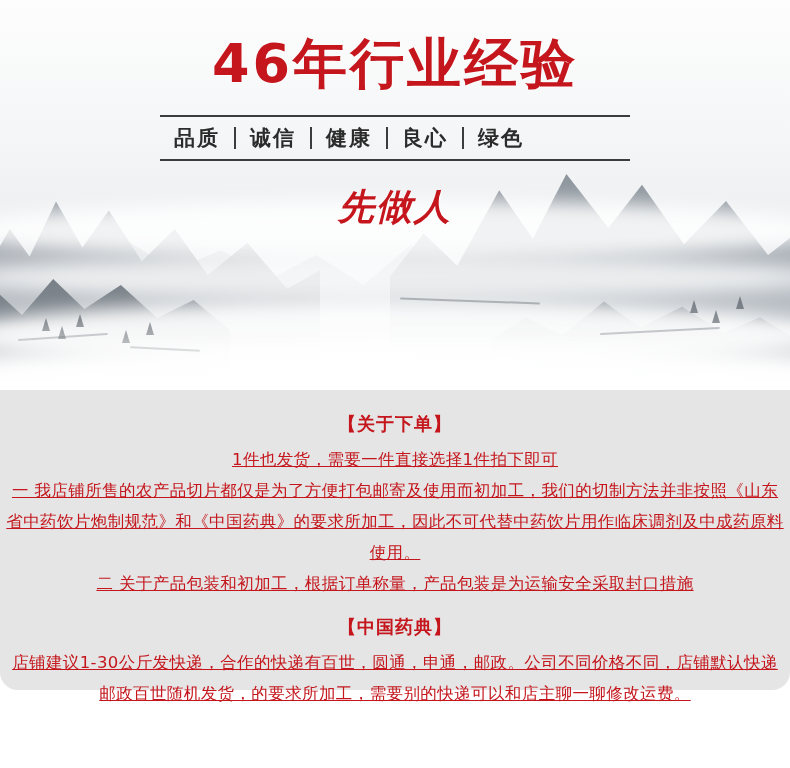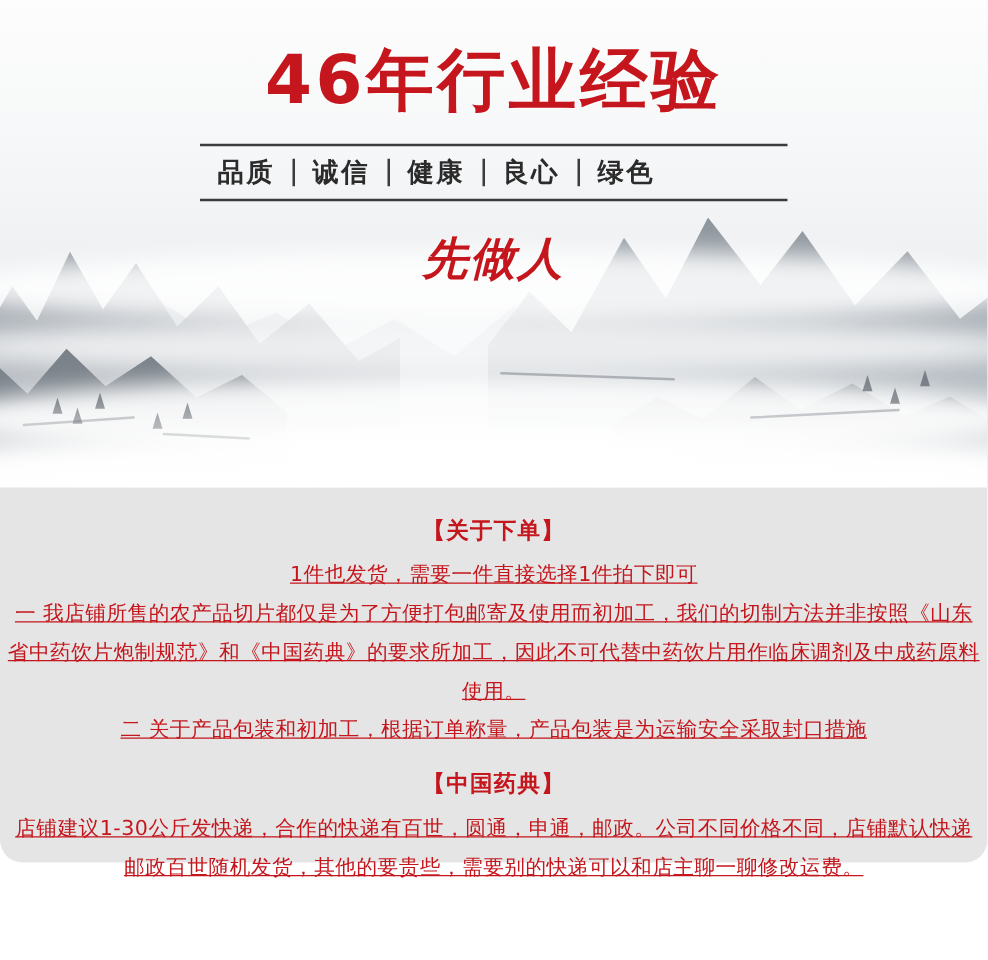--- a/index.html
+++ b/index.html
@@ -254,16 +254,16 @@
 
   <div class="content">
 
     <div class="sec-title first">【关于下单】</div>
     <div class="para">1件也发货，需要一件直接选择1件拍下即可</div>
 
     <div class="para block">一  我店铺所售的农产品切片都仅是为了方便打包邮寄及使用而初加工，我们的切制方法并非按照《山东省中药饮片炮制规范》和《中国药典》的要求所加工，因此不可代替中药饮片用作临床调剂及中成药原料使用。</div>
     <div class="para block">二  关于产品包装和初加工，根据订单称量，产品包装是为运输安全采取封口措施</div>
 
     <div class="sec-title">【中国药典】</div>
-    <div class="para block">店铺建议1-30公斤发快递，合作的快递有百世，圆通，申通，邮政。公司不同价格不同，店铺默认快递邮政百世随机发货，其他的要贵些，需要别的快递可以和店主聊一聊修改运费。</div>
+    <div class="para block">店铺建议1-30公斤发快递，合作的快递有百世，圆通，申通，邮政。公司不同价格不同，店铺默认快递邮政百世随机发货，的要求所加工，需要别的快递可以和店主聊一聊修改运费。</div>
 
   </div>
 </div>
 
 </body></html>

